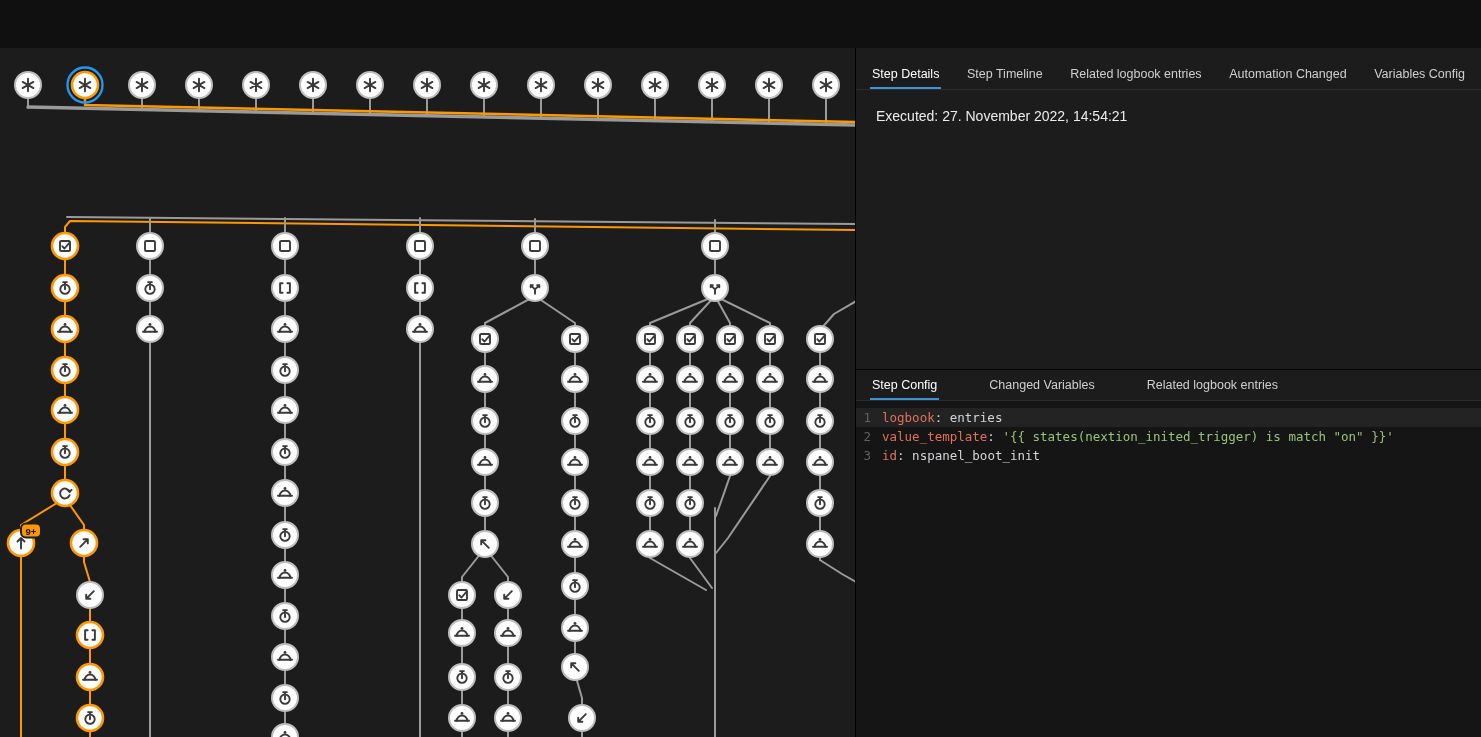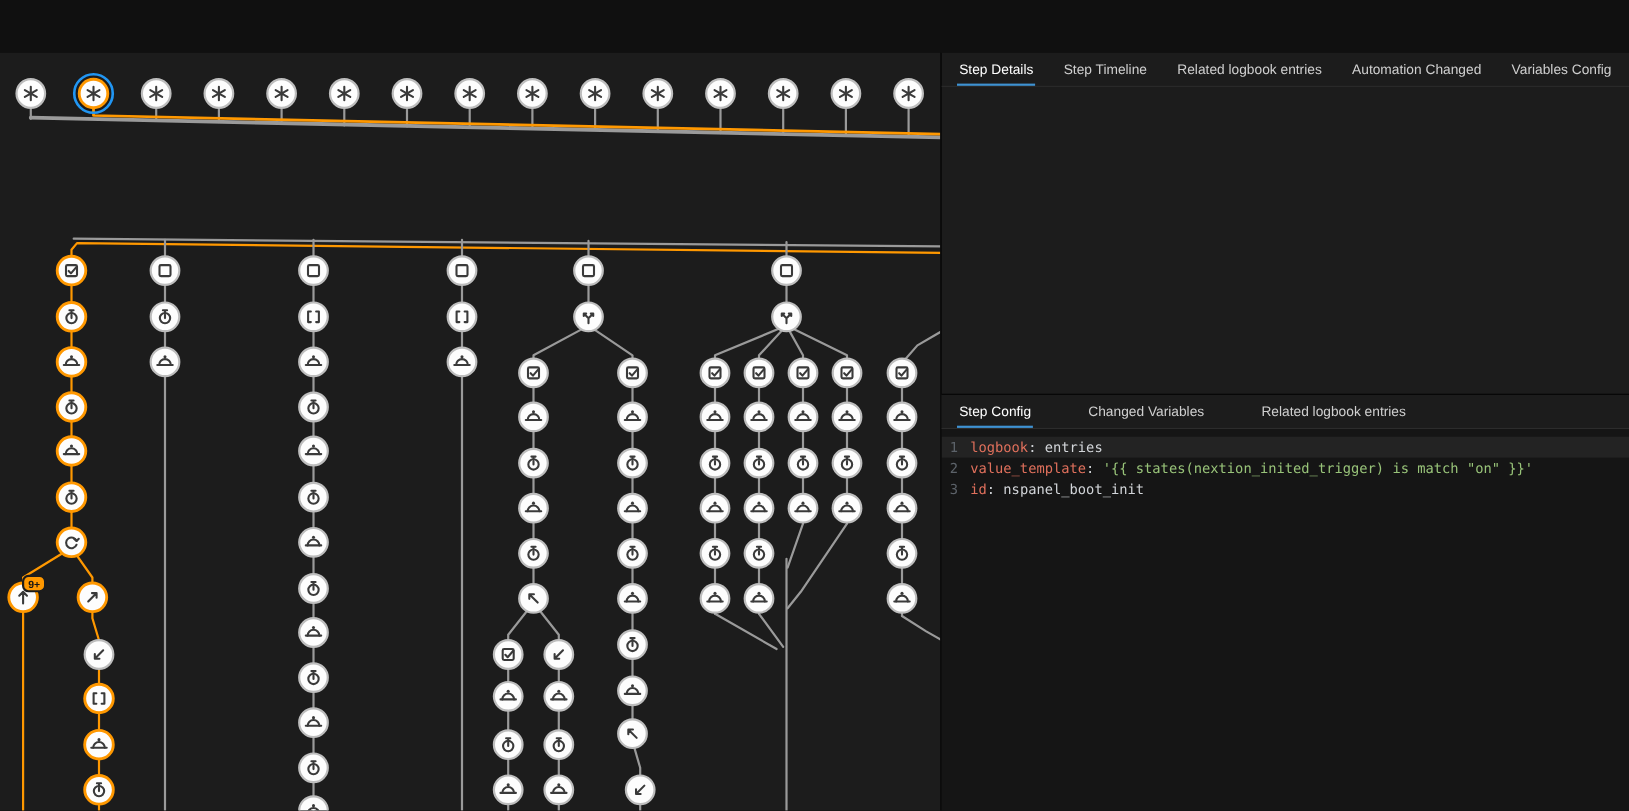--- a/index.html
+++ b/index.html
@@ -45,21 +45,21 @@
 
   
   .side-panel {
     position:absolute; top:48px; left:855px; width:626px; height:689px;
     background:#1c1c1c; border-left:1px solid #000;
   }
   .tabs {
     display:flex; align-items:stretch; height:31px;
     border-bottom:1px solid #2c2c2c; padding:0 14px;
   }
-  .tabs.spread { justify-content:space-between; }
+  .tabs.spread { justify-content:space-between;margin-top:11px; }
   .tabs.left { gap:48px; }
   .tab {
     background:none; border:none; cursor:pointer;
     font-family:"Liberation Sans", sans-serif;
     font-size:12.5px; color:#cfcfcf; padding:0 2px;
     border-bottom:2px solid transparent; border-top:2px solid transparent;
     white-space:nowrap;
   }
   .tab.active { color:#ffffff; border-bottom-color:var(--accent,#3f92d2); }
 
@@ -659,20 +659,21 @@
 
   <aside class="side-panel">
     <div class="panel-top">
       <nav class="tabs spread" id="tabs-details">
           <button class="tab active">Step Details</button>
           <button class="tab">Step Timeline</button>
           <button class="tab">Related logbook entries</button>
           <button class="tab">Automation Changed</button>
           <button class="tab">Variables Config</button>
         </nav>
+      <div class="executed">Executed: 27. November 2022, 14:54:21</div>
     </div>
 
     <div class="panel-bottom">
       <nav class="tabs left" id="tabs-config">
           <button class="tab active">Step Config</button>
           <button class="tab">Changed Variables</button>
           <button class="tab">Related logbook entries</button>
         </nav>
       <div class="code-editor" id="code-editor">
           <div class="code-line active"><span class="gutter">1</span><span><span class="tok-key">logbook</span><span class="tok-punct">:</span><span class="tok-plain"> entries</span></span></div>

